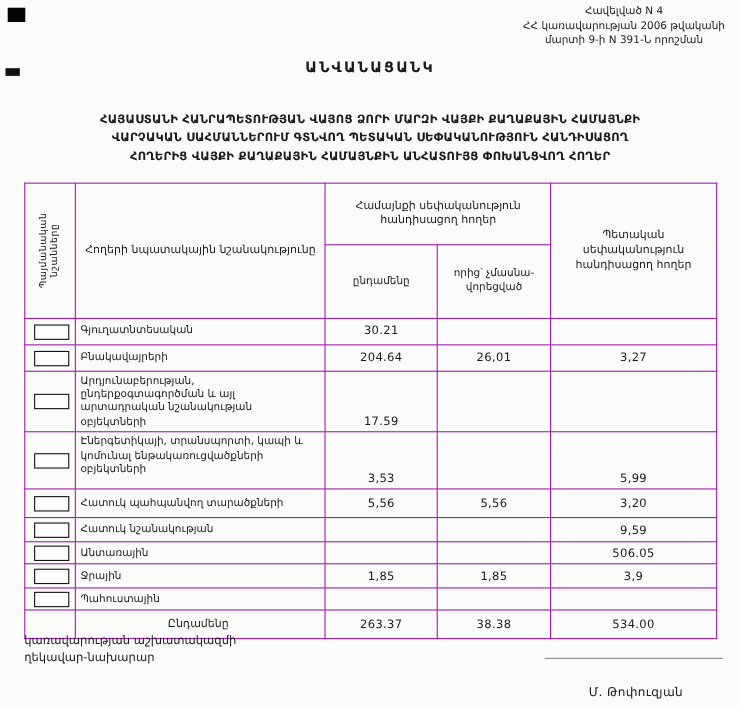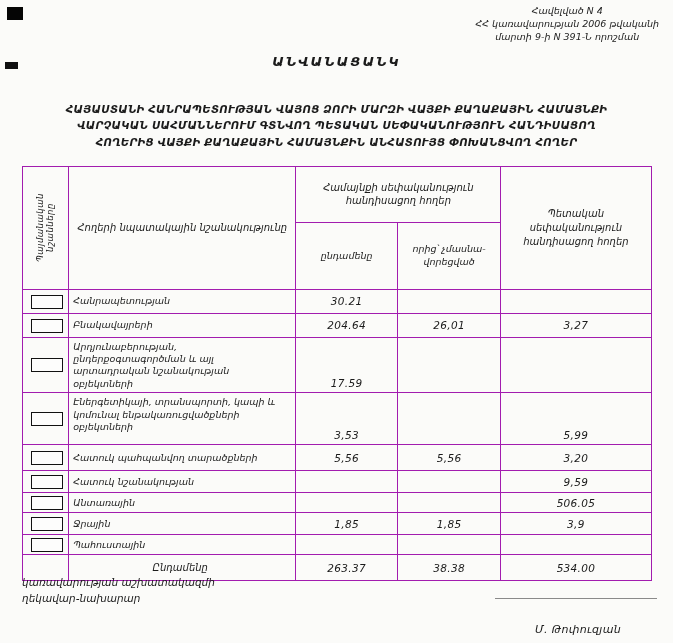--- a/index.html
+++ b/index.html
@@ -4,21 +4,21 @@
 <style>
   html,body{margin:0;padding:0;}
   body{
     width:673px;height:643px;
     background:#fbfbf9;
     font-family:"DejaVu Sans",sans-serif;
     color:#1b1b1b;
     position:relative;
     overflow:hidden;
   }
-  .page{position:relative;width:673px;height:548px;font-style:italic;}
+  .page{position:relative;width:673px;height:548px;}
 
   
   .corner-mark{position:absolute;left:7px;top:7px;width:16px;height:13px;background:#050505;}
   .edge-mark{position:absolute;left:5px;top:62px;width:13px;height:7px;background:#101010;}
 
   .top-right{
     position:absolute;top:5px;right:14px;
     text-align:center;font-size:9.5px;line-height:1.35;color:#222;
   }
 
@@ -147,21 +147,21 @@
           <th class="sub">ընդամենը</th>
           <th class="sub pre">որից՝ չմասնա-
 վորեցված</th>
         </tr>
       </thead>
       <tbody>
         <tr class="h24">
           <td class="sym">
               <div class="swatch"></div>
             </td>
-          <td class="label">Հանրապետության</td>
+          <td class="label">Գյուղատնտեսական</td>
           <td class="num">30.21</td>
           <td class="num"></td>
           <td class="num"></td>
         </tr>
         <tr class="h24">
           <td class="sym">
               <div class="swatch"></div>
             </td>
           <td class="label">Բնակավայրերի</td>
           <td class="num">204.64</td>

